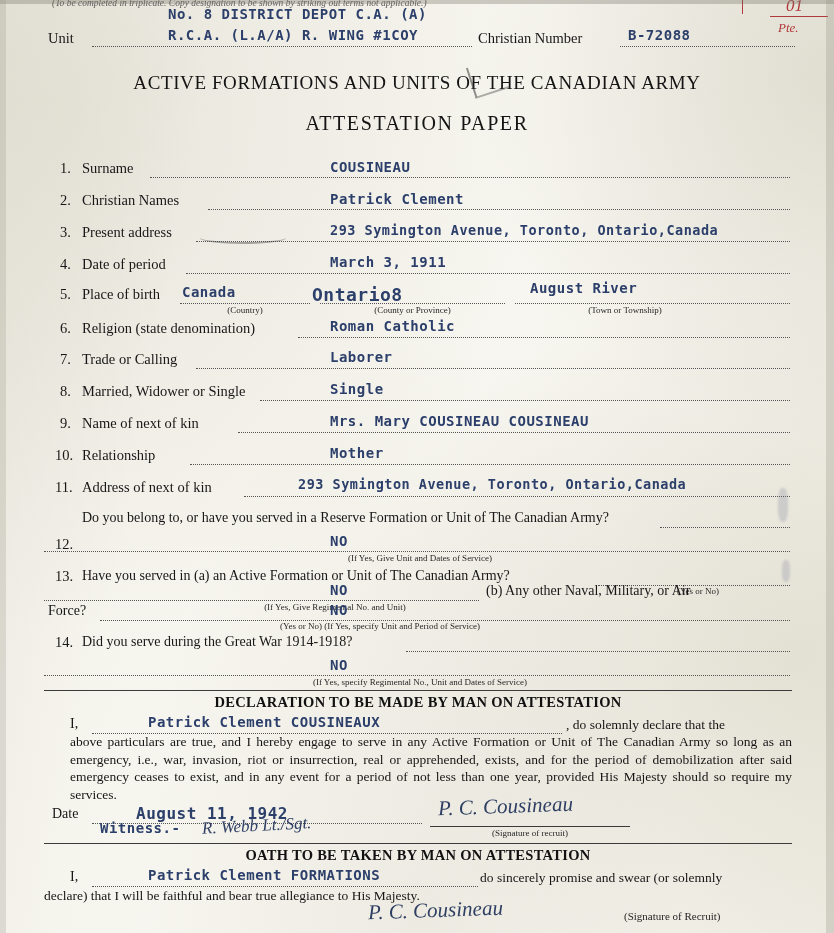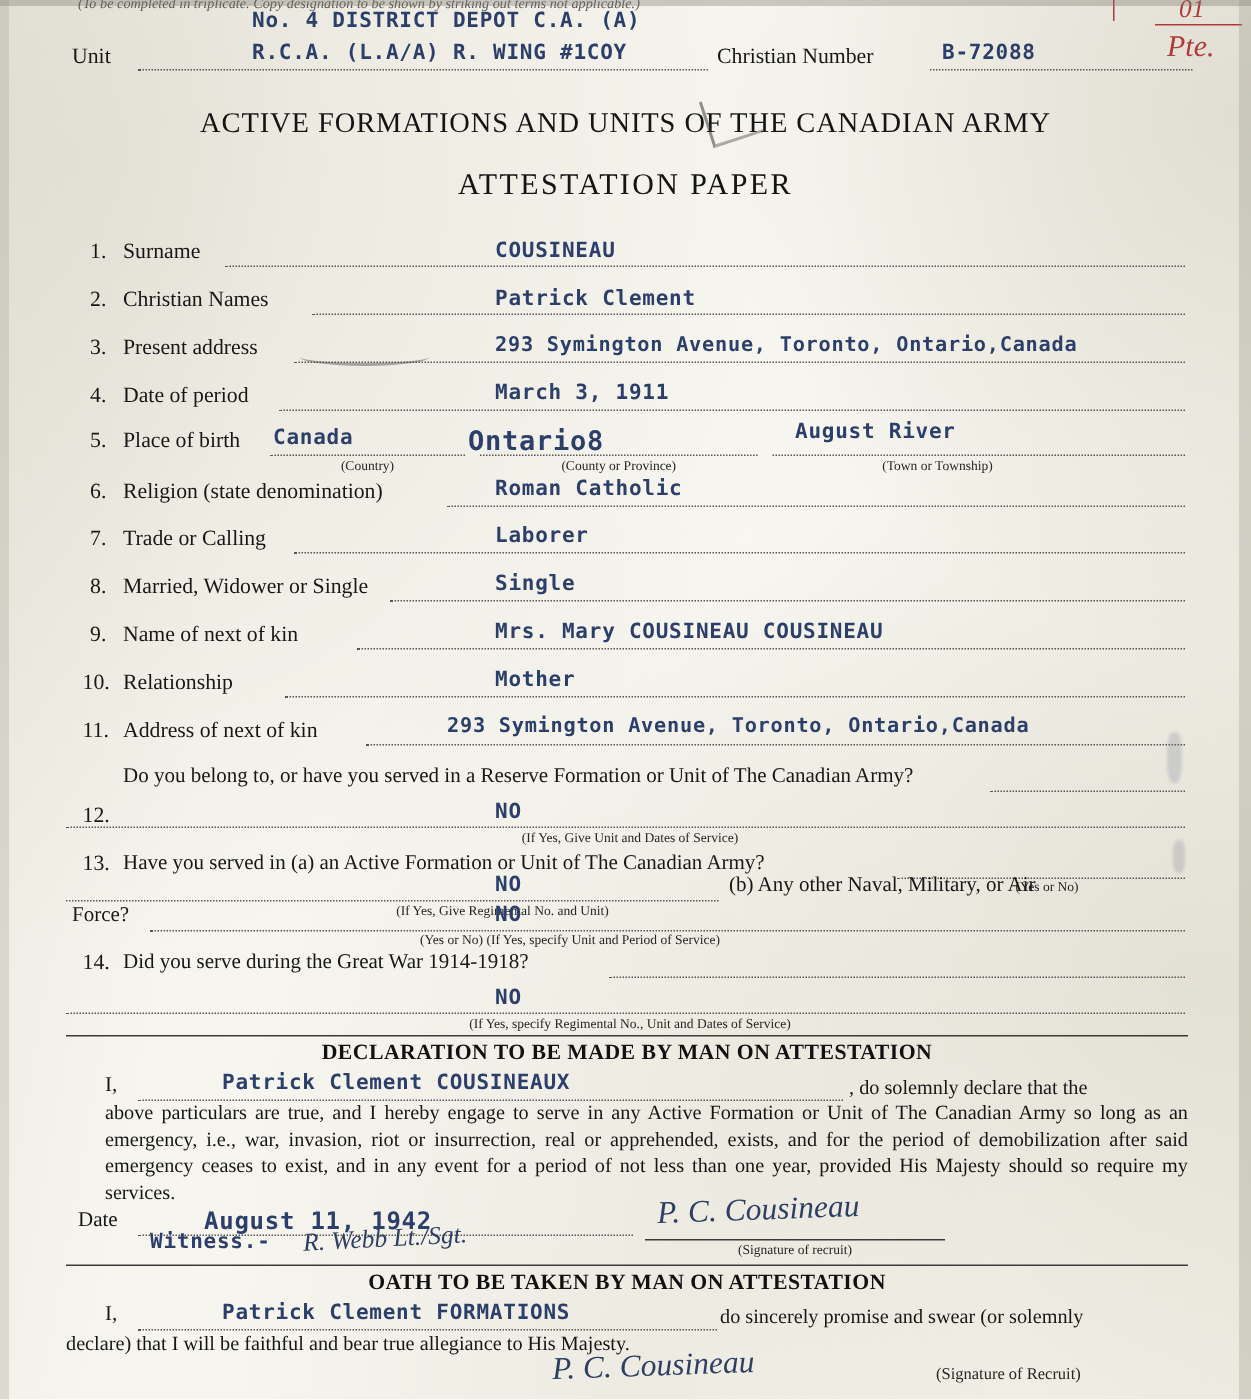--- a/index.html
+++ b/index.html
@@ -112,30 +112,30 @@
 </head>
 <body>
 
 <div id="page">
  <div class="layer">
 
   <div class="abs hdr-topline" style="left:52px; top:-2px; width:500px;">(To be completed in triplicate.  Copy designation to be shown by striking out terms not applicable.)</div>
 
   <div class="abs qlabel" style="left:48px; top:30px;">Unit</div>
   <div class="abs dotline" style="left:92px; top:46px; width:380px;"></div>
-  <div class="abs type" style="left:168px; top:6px; font-size:14px;">No. 4 DISTRICT DEPOT C.A. (A)</div>
+  <div class="abs type" style="left:168px; top:6px; font-size:14px;">No. 8 DISTRICT DEPOT C.A. (A)</div>
   <div class="abs type" style="left:168px; top:27px; font-size:14px;">R.C.A. (L.A/A) R. WING #1COY</div>
 
   <div class="abs qlabel" style="left:478px; top:30px;">Christian Number</div>
   <div class="abs dotline" style="left:620px; top:46px; width:175px;"></div>
   <div class="abs type" style="left:628px; top:27px; font-size:14px;">B-72088</div>
 
   <div class="abs redink" style="left:786px; top:-4px; font-size:17px; font-style:italic;">01</div>
   <div class="abs" style="left:770px; top:16px; width:58px; border-top:1.5px solid #b03a3a;"></div>
-  <div class="abs redink" style="left:778px; top:20px; font-size:20px; font-style:italic;">Pte.</div>
+  <div class="abs redink" style="left:778px; top:20px; font-size:13px; font-style:italic;">Pte.</div>
 
   <div class="abs" style="left:742px; top:-2px; height:16px; border-left:1.5px solid #b03a3a;"></div>
 
   <div class="abs title1" style="left:0; top:72px; width:834px; text-align:center;">ACTIVE FORMATIONS AND UNITS OF THE CANADIAN ARMY</div>
   <div class="abs title2" style="left:0; top:112px; width:834px; text-align:center;">ATTESTATION PAPER</div>
 
   <div class="abs" style="left:470px; top:62px; width:34px; height:30px; transform:rotate(-18deg); border-left:2px solid rgba(60,60,60,0.55); border-bottom:2px solid rgba(60,60,60,0.4);"></div>
 
   <div class="abs qlabel" style="left:60px; top:160px;">1.</div>
   <div class="abs qlabel" style="left:82px; top:160px;">Surname</div>

